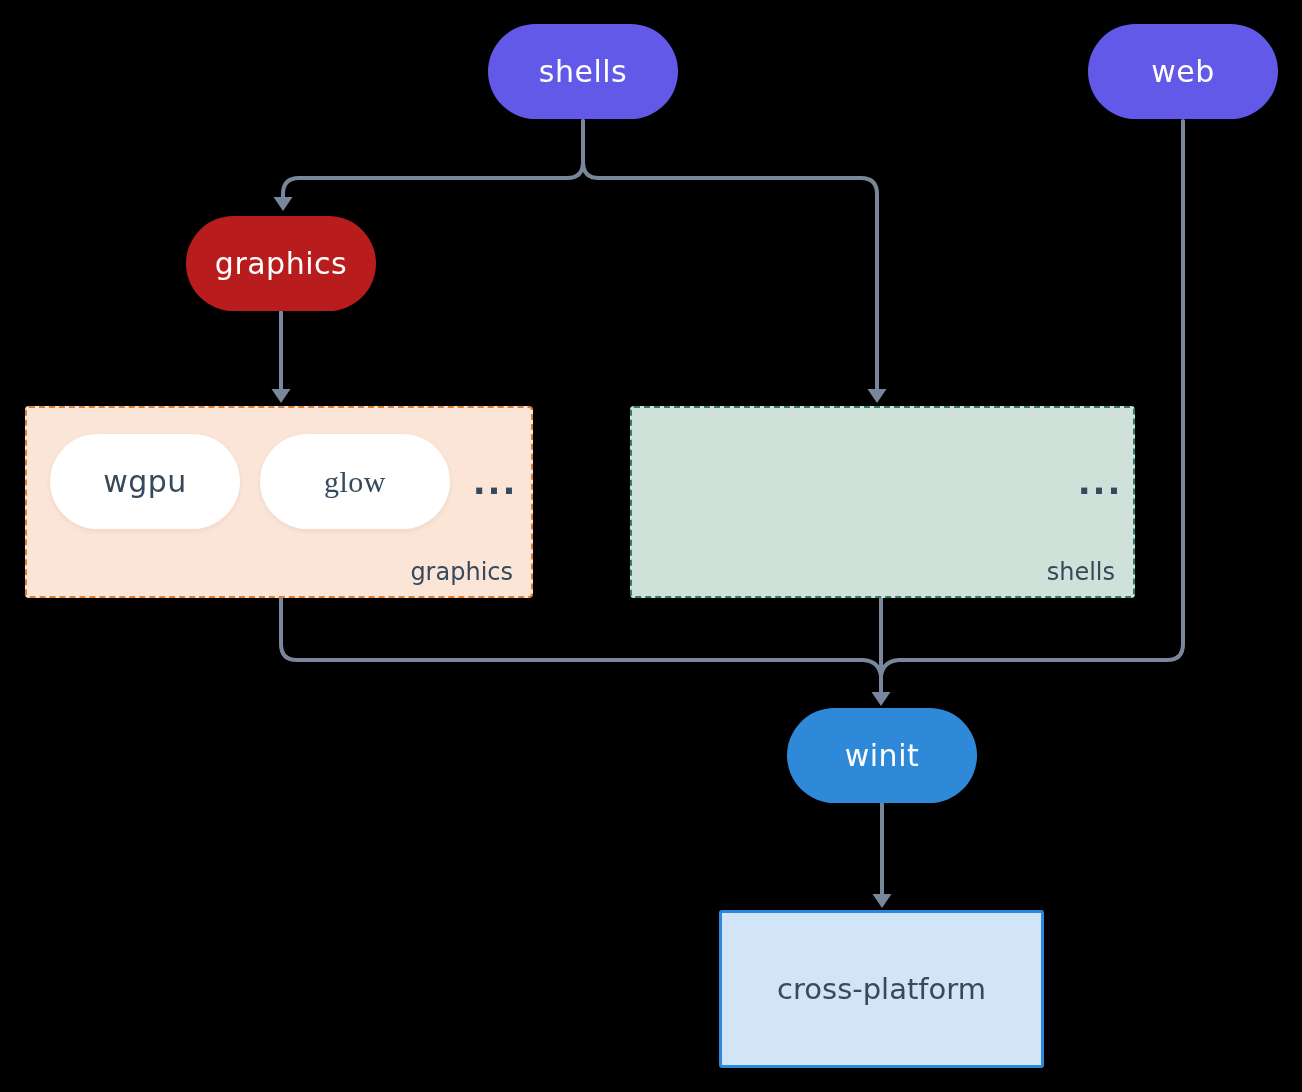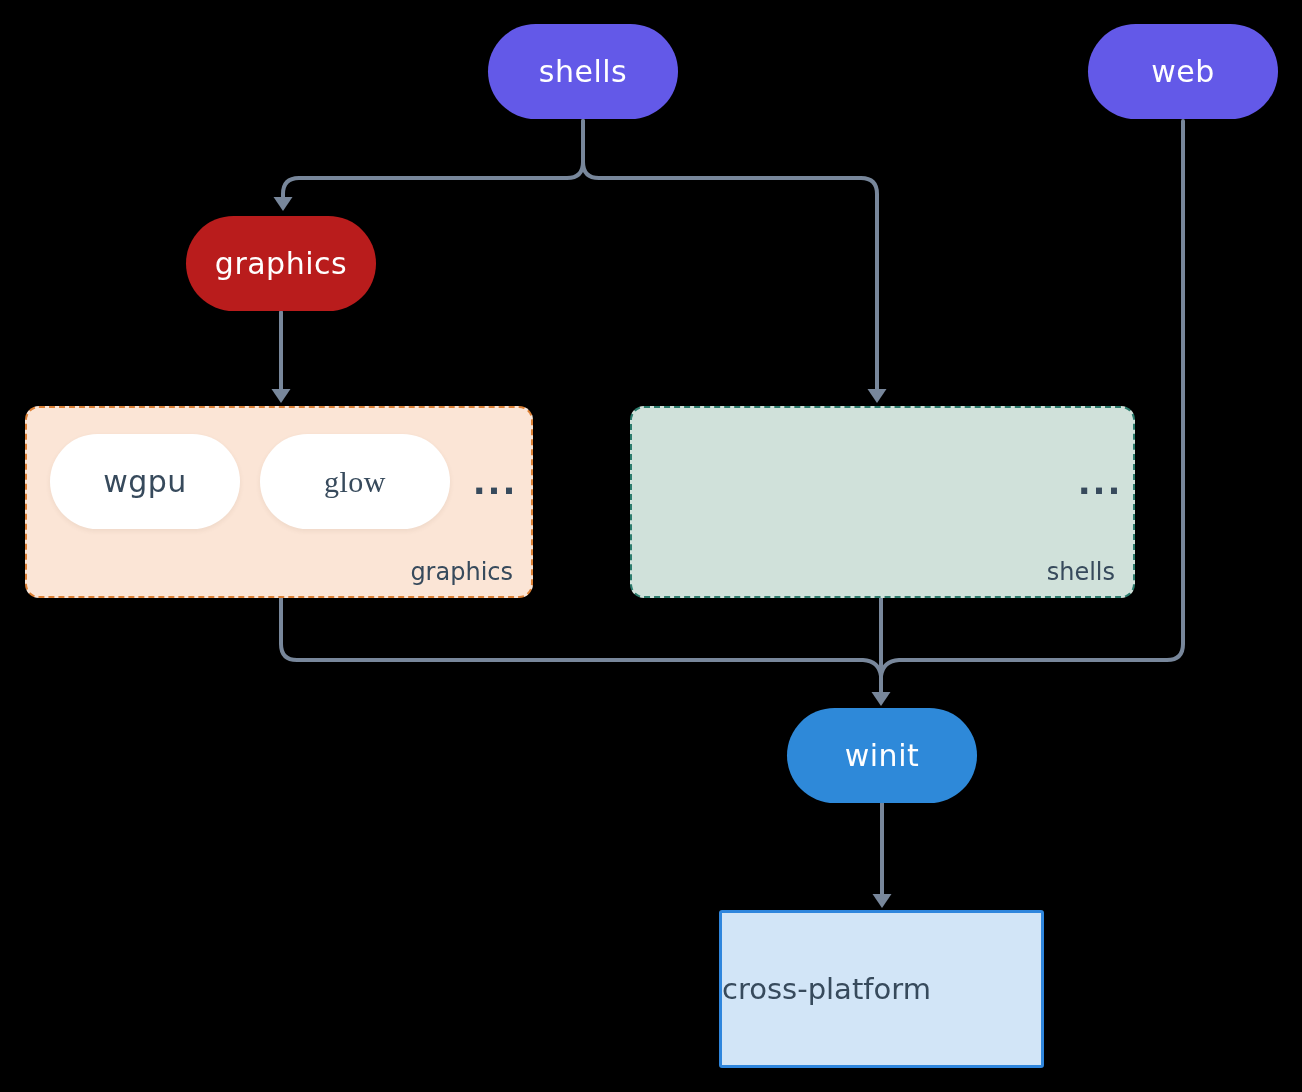--- a/index.html
+++ b/index.html
@@ -10,37 +10,37 @@
   .connectors{position:absolute;left:0;top:0;}
   .pill{
     position:absolute;width:190px;height:95px;border-radius:48px;
     display:flex;align-items:center;justify-content:center;
     font-size:30px;color:#ffffff;letter-spacing:0.5px;
   }
   .pill.purple{background:#6359e8;}
   .pill.orange{background:#b91c1c;}
   .pill.blue{background:#2e89d9;}
   .pill.white{background:#ffffff;color:#374a5c;box-shadow:0 2px 5px rgba(90,60,40,0.08);}
-  .group{position:absolute;width:508px;height:192px;border-radius:14px;box-sizing:border-box;}
+  .group{position:absolute;width:508px;height:192px;border-radius:4px;box-sizing:border-box;}
   .group.renderers{left:25px;top:406px;background:#fbe5d6;border:2px dashed #dd8136;}
   .group.shells{left:630px;top:406px;width:505px;background:#d0e1da;border:2px dashed #2d7c6d;}
   .group .pill{top:26px;}
   .ellipsis{
     position:absolute;top:26px;height:95px;width:60px;
     display:flex;align-items:center;justify-content:center;
     font-size:34px;font-weight:600;color:#374a5c;letter-spacing:2px;
   }
   .group-label{
     position:absolute;right:18px;bottom:10px;
     font-size:24px;color:#374a5c;
   }
   .app-box{
     position:absolute;left:719px;top:910px;width:325px;height:158px;
     background:#d2e5f7;border:3px solid #2f86dd;border-radius:3px;box-sizing:border-box;
-    display:flex;flex-direction:column;justify-content:center;
+    display:flex;flex-direction:column;align-items:center;justify-content:center;
     font-size:29px;color:#374a5c;line-height:1.55;
   }
 </style>
 </head>
 <body>
 
 <div class="canvas">
 
   <svg class="connectors" width="1302" height="1092" viewBox="0 0 1302 1092">
     <g fill="none" stroke="#78879b" stroke-width="4" stroke-linecap="round" stroke-linejoin="round">

